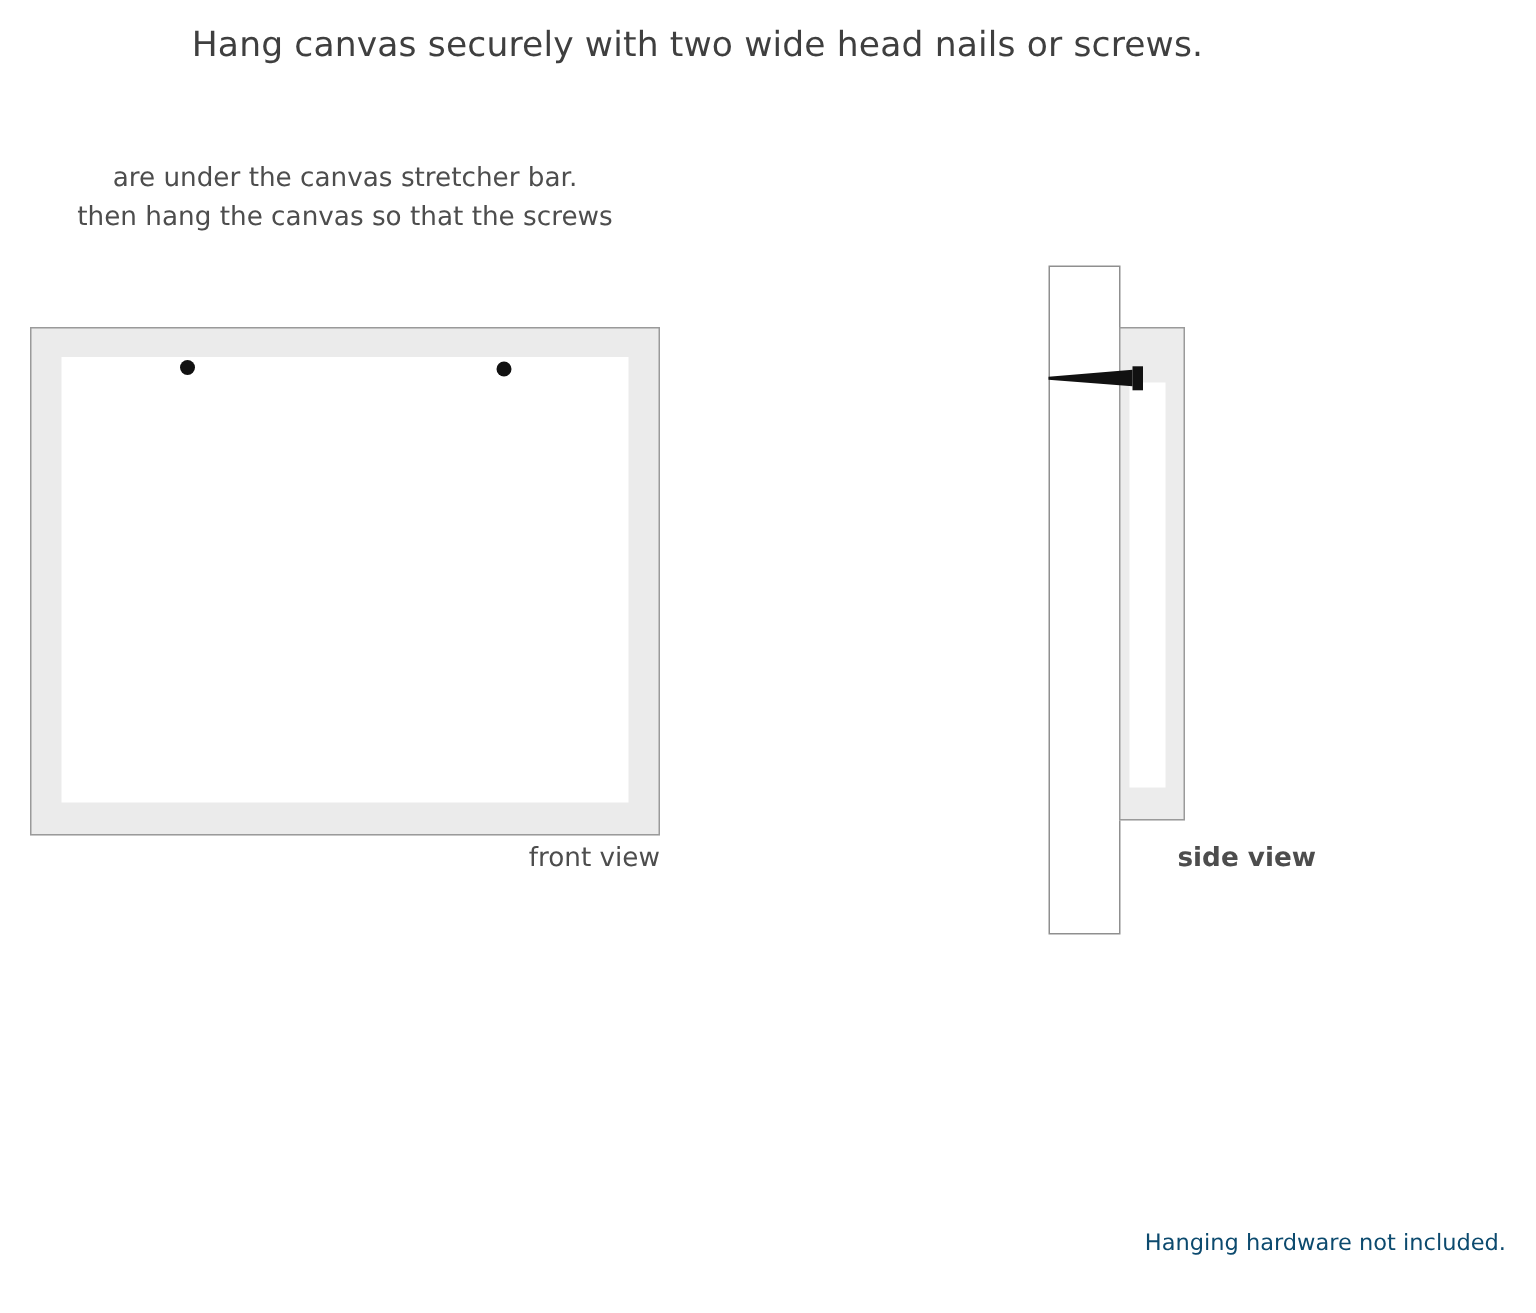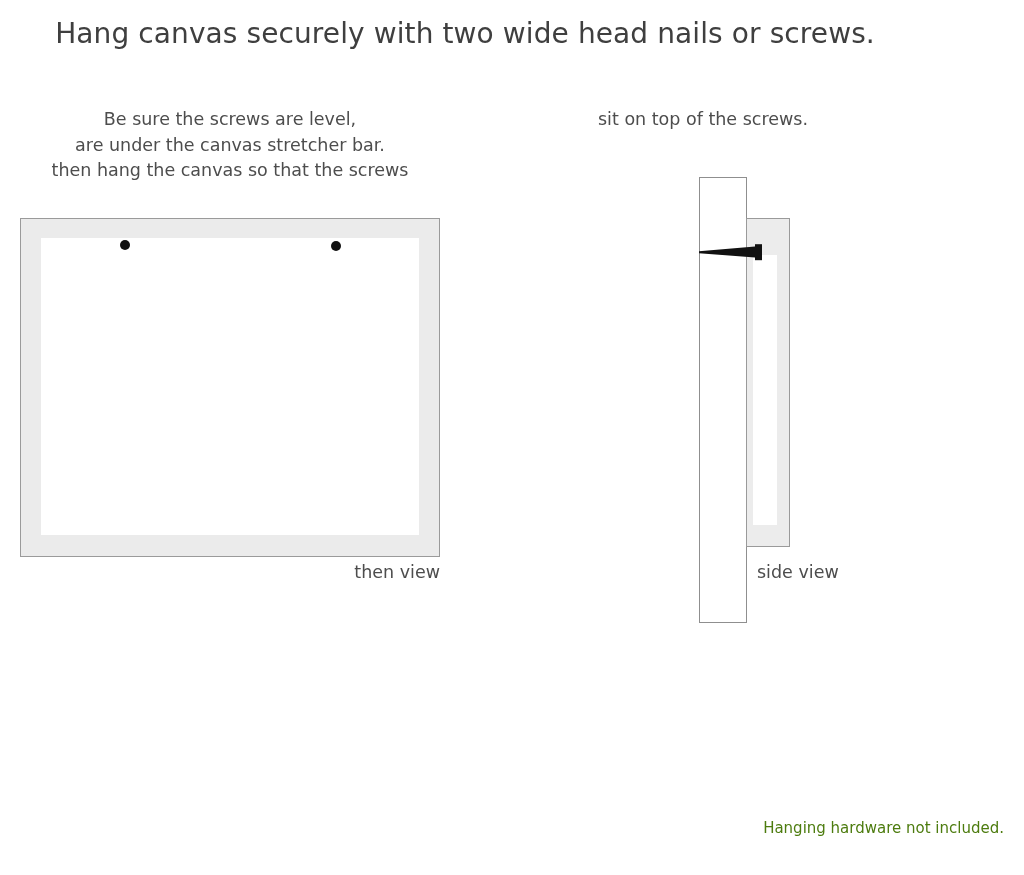--- a/index.html
+++ b/index.html
@@ -17,21 +17,21 @@
     -webkit-font-smoothing: antialiased;
   }
 
   
   .headline {
     position: absolute;
     left: 0;
     top: 17px;
     width: 930px;
     text-align: center;
-    font-size: 28px;
+    font-size: 23px;
     font-weight: 400;
     letter-spacing: 0.1px;
     color: #3f3f3f;
     white-space: nowrap;
   }
 
   
   .caption {
     position: absolute;
     text-align: center;
@@ -58,23 +58,24 @@
     color: #4d4d4d;
     white-space: nowrap;
   }
   .label-front {
     left: 240px;
     top: 562px;
     width: 200px;
     text-align: right;
   }
   .label-side {
-    left: 757px;
+    left: 785px;
     top: 562px;
     text-align: left;
+    font-weight: bold;
   }
 
   
   .front-view {
     position: absolute;
     left: 20px;
     top: 218px;
     width: 420px;
     height: 339px;
   }
@@ -151,47 +152,45 @@
   .screw-side svg { display: block; overflow: visible; }
 
   
   .disclaimer {
     position: absolute;
     right: 20px;
     top: 818px;
     text-align: right;
     font-size: 15px;
     line-height: 21px;
-    color: #4d7c0f;
+    color: #0c4a6e;
   }
   .disclaimer .dline { display: block; white-space: nowrap; }
 </style>
 </head>
 <body>
 
 <div class="headline">Hang canvas securely with two wide head nails or screws.</div>
 
 <div class="caption caption-left">
-  <span class="cline">Be sure the screws are level,</span>
   <span class="cline">are under the canvas stretcher bar.</span>
   <span class="cline">then hang the canvas so that the screws</span>
 </div>
 
 <div class="caption caption-right">
-  <span class="cline">sit on top of the screws.</span>
 </div>
 
 <div class="front-view">
   <div class="frame-outer"></div>
   <div class="frame-inner"></div>
   <div class="screw-dot dot-1"></div>
   <div class="screw-dot dot-2"></div>
 </div>
 
-<div class="view-label label-front">then view</div>
+<div class="view-label label-front">front view</div>
 
 <div class="side-view">
   <div class="wall-board"></div>
   <div class="stretcher-bar">
     <div class="stretcher-inner"></div>
   </div>
   <div class="screw-side">
     <svg width="70" height="24" viewBox="0 0 70 24">
 
       <polygon points="0,10.2 56,5.5 56,16.5 0,12.2" fill="#111111"></polygon>

